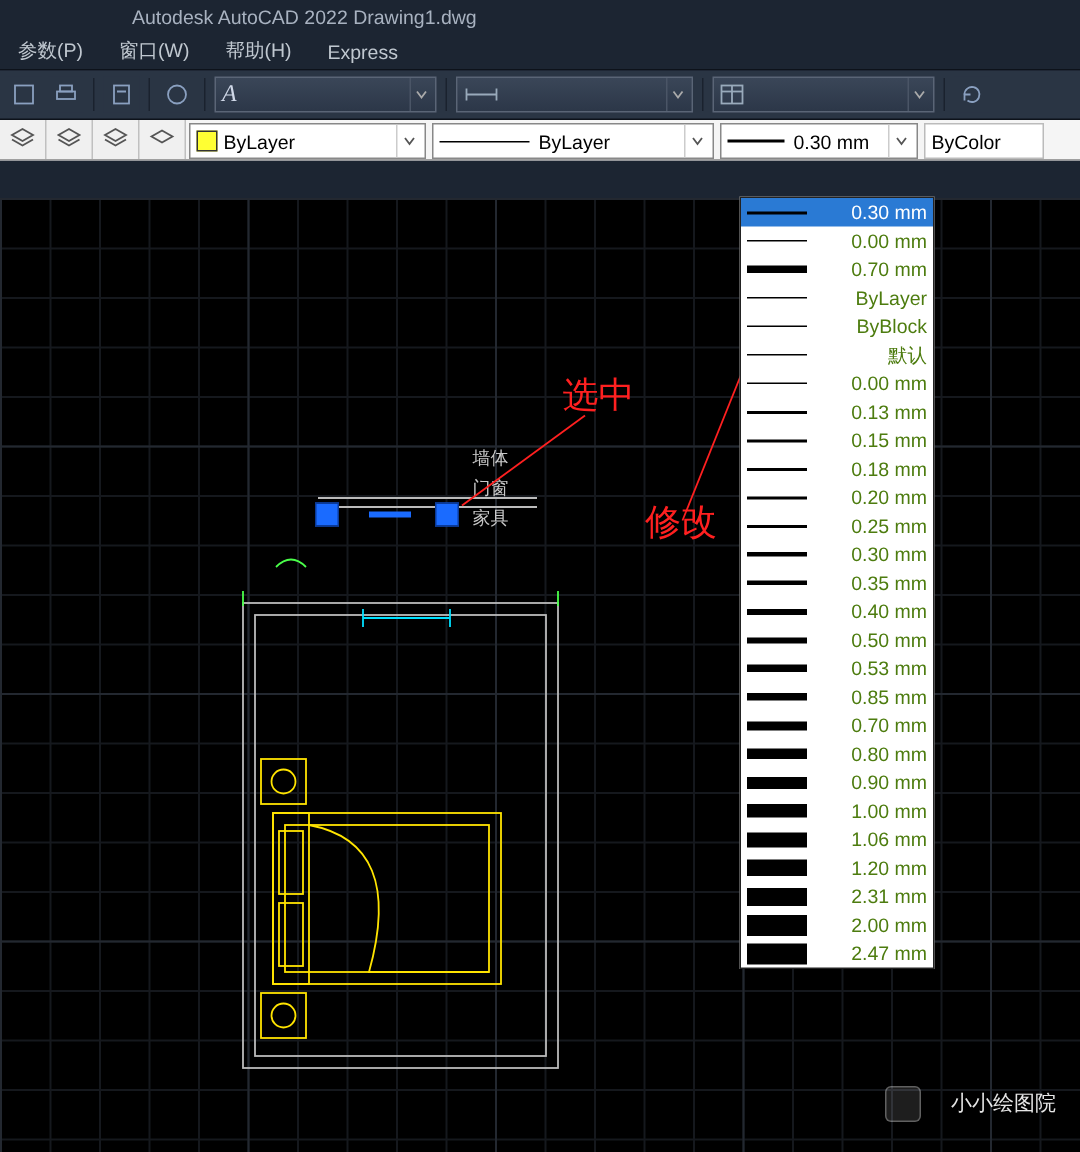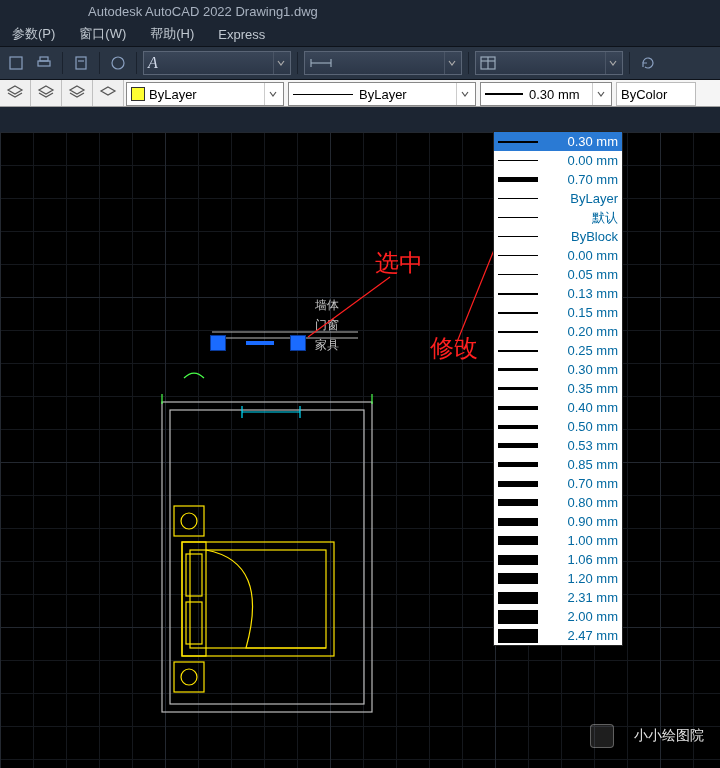--- a/index.html
+++ b/index.html
@@ -175,21 +175,21 @@
     background: #fff;
     border: 1px solid #222;
     z-index: 50;
     max-height: 620px;
   }
   .lw-item {
     height: 19px;
     display: flex;
     align-items: center;
     padding: 0 4px;
-    color: #0369a1;
+    color: #4d7c0f;
     font-size: 13px;
     cursor: pointer;
   }
   .lw-item.hl { background: #2a7ad4; color: #fff; }
   .lw-item .sw {
     width: 40px;
     margin-right: 6px;
     background: #000;
   }
   .lw-item span { flex:1; text-align:right; }
@@ -450,44 +450,44 @@
     <div class="lw-item">
       <div class="sw" style="height: 5px;"></div>
       <span>0.70 mm</span>
     </div>
     <div class="lw-item">
       <div class="sw" style="height: 1px;"></div>
       <span>ByLayer</span>
     </div>
     <div class="lw-item">
       <div class="sw" style="height: 1px;"></div>
+      <span>ByBlock</span>
+    </div>
+    <div class="lw-item">
+      <div class="sw" style="height: 1px;"></div>
       <span>默认</span>
-    </div>
-    <div class="lw-item">
-      <div class="sw" style="height: 1px;"></div>
-      <span>ByBlock</span>
     </div>
     <div class="lw-item">
       <div class="sw" style="height: 1px;"></div>
       <span>0.00 mm</span>
     </div>
     <div class="lw-item">
-      <div class="sw" style="height: 1px;"></div>
-      <span>0.05 mm</span>
-    </div>
-    <div class="lw-item">
       <div class="sw" style="height: 2px;"></div>
       <span>0.13 mm</span>
     </div>
     <div class="lw-item">
       <div class="sw" style="height: 2px;"></div>
       <span>0.15 mm</span>
     </div>
     <div class="lw-item">
       <div class="sw" style="height: 2px;"></div>
+      <span>0.18 mm</span>
+    </div>
+    <div class="lw-item">
+      <div class="sw" style="height: 2px;"></div>
       <span>0.20 mm</span>
     </div>
     <div class="lw-item">
       <div class="sw" style="height: 2px;"></div>
       <span>0.25 mm</span>
     </div>
     <div class="lw-item">
       <div class="sw" style="height: 3px;"></div>
       <span>0.30 mm</span>
     </div>

